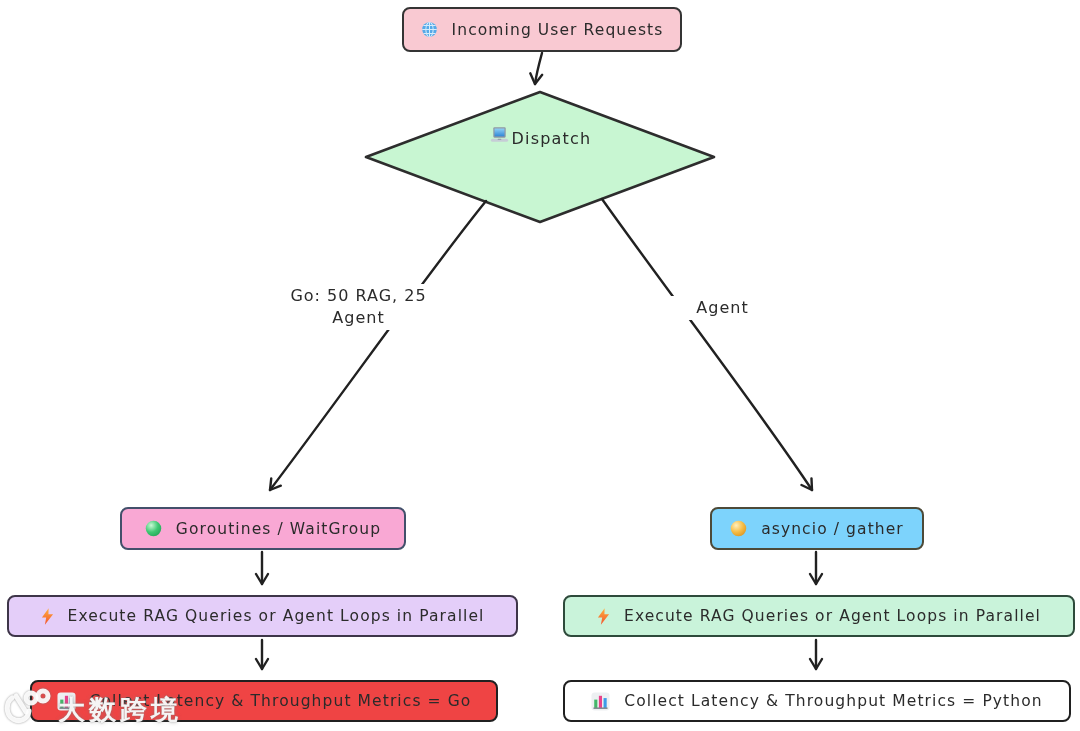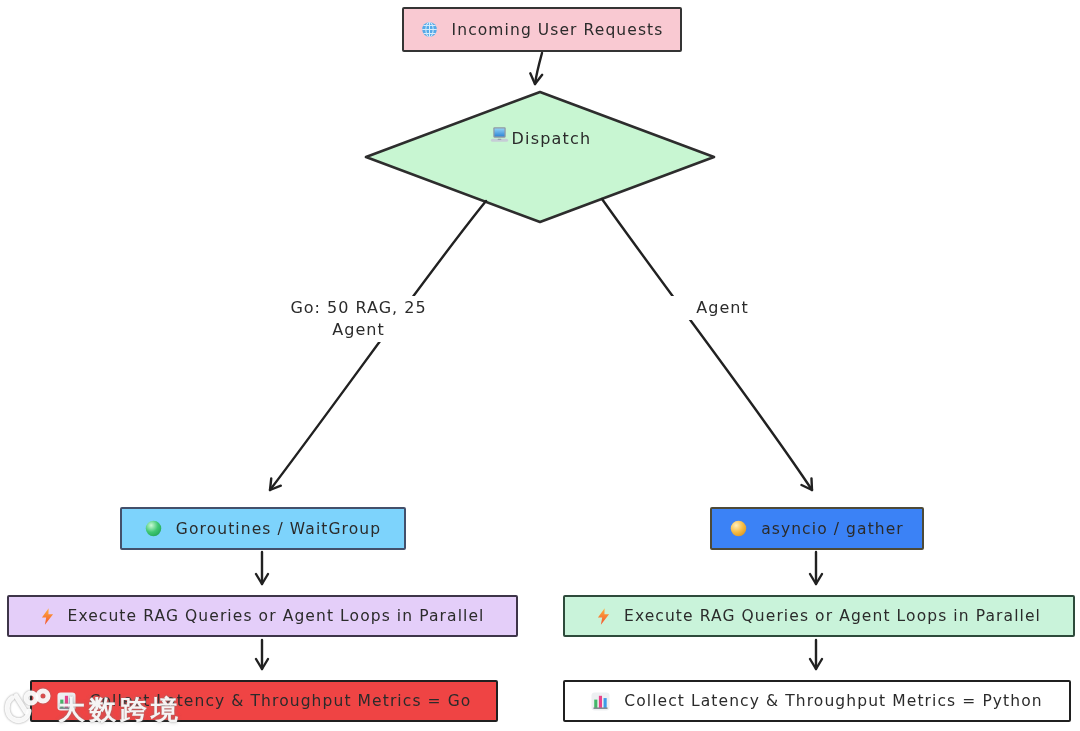--- a/index.html
+++ b/index.html
@@ -13,48 +13,48 @@
   }
   #edge-layer { position:absolute; left:0; top:0; z-index:1; }
   .node {
     position:absolute;
     display:flex;
     align-items:center;
     justify-content:center;
     gap:14px;
     border-style:solid;
     border-width:2.5px;
-    border-radius:2px;
+    border-radius:8px;
     font-size:15.5px;
     letter-spacing:1.1px;
     white-space:nowrap;
     z-index:2;
   }
   .node .icon { display:inline-flex; align-items:center; }
   .node-incoming   { left:402px; top:7px;  width:280px; height:45px; background:#F9C9D2; border-color:#343434; }
-  .node-goroutines { left:120px; top:507px; width:286px; height:43px; background:#7dd3fc; border-color:#43506B; }
-  .node-asyncio    { left:710px; top:507px; width:214px; height:43px; background:#3b82f6; border-color:#4D4A38; }
+  .node-goroutines { left:120px; top:507px; width:286px; height:43px; background:#f9a8d4; border-color:#43506B; }
+  .node-asyncio    { left:710px; top:507px; width:214px; height:43px; background:#7dd3fc; border-color:#4D4A38; }
   .node-execute-go { left:7px;   top:595px; width:511px; height:42px; background:#E4CEF9; border-color:#3E3549; }
   .node-execute-py { left:563px; top:595px; width:512px; height:42px; background:#C9F3DA; border-color:#2E4A3B; }
   .node-collect-go { left:30px;  top:680px; width:468px; height:42px; background:#ef4444; border-color:#202020; border-width:2px; }
   .node-collect-py { left:563px; top:680px; width:508px; height:42px; background:#FFFFFF; border-color:#202020; border-width:2px; }
 
   .diamond-label {
     position:absolute; left:400px; top:126px; width:280px; z-index:2;
     text-align:center; font-size:16px; letter-spacing:1.2px; line-height:25px;
   }
   .diamond-label .line { display:flex; align-items:flex-end; justify-content:center; gap:2px; white-space:nowrap; }
 
   .edge-label {
     position:absolute; z-index:2;
     background:#ffffff; padding:1px 5px;
     text-align:center; font-size:16px; letter-spacing:1px; line-height:22px;
     white-space:nowrap;
   }
-  .edge-label-go { left:266px; top:296px; width:185px; }
+  .edge-label-go { left:266px; top:284px; width:185px; }
   .edge-label-py { left:630px; top:296px; width:185px; }
 
   .watermark {
     position:absolute; left:2px; top:686px; z-index:5;
     display:flex; align-items:center; gap:4px;
     pointer-events:none;
   }
   .watermark-text {
     font-size:27px; font-weight:bold; letter-spacing:4px;
     color:rgba(255,255,255,0.92);

